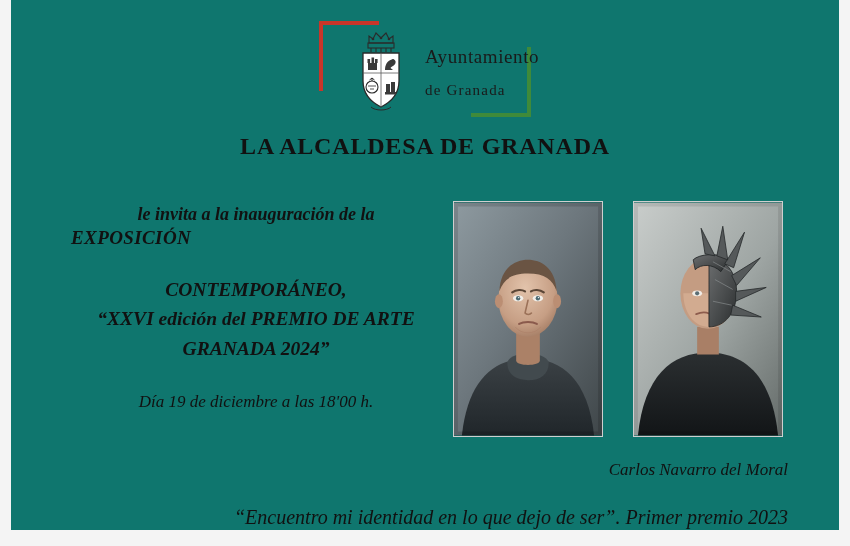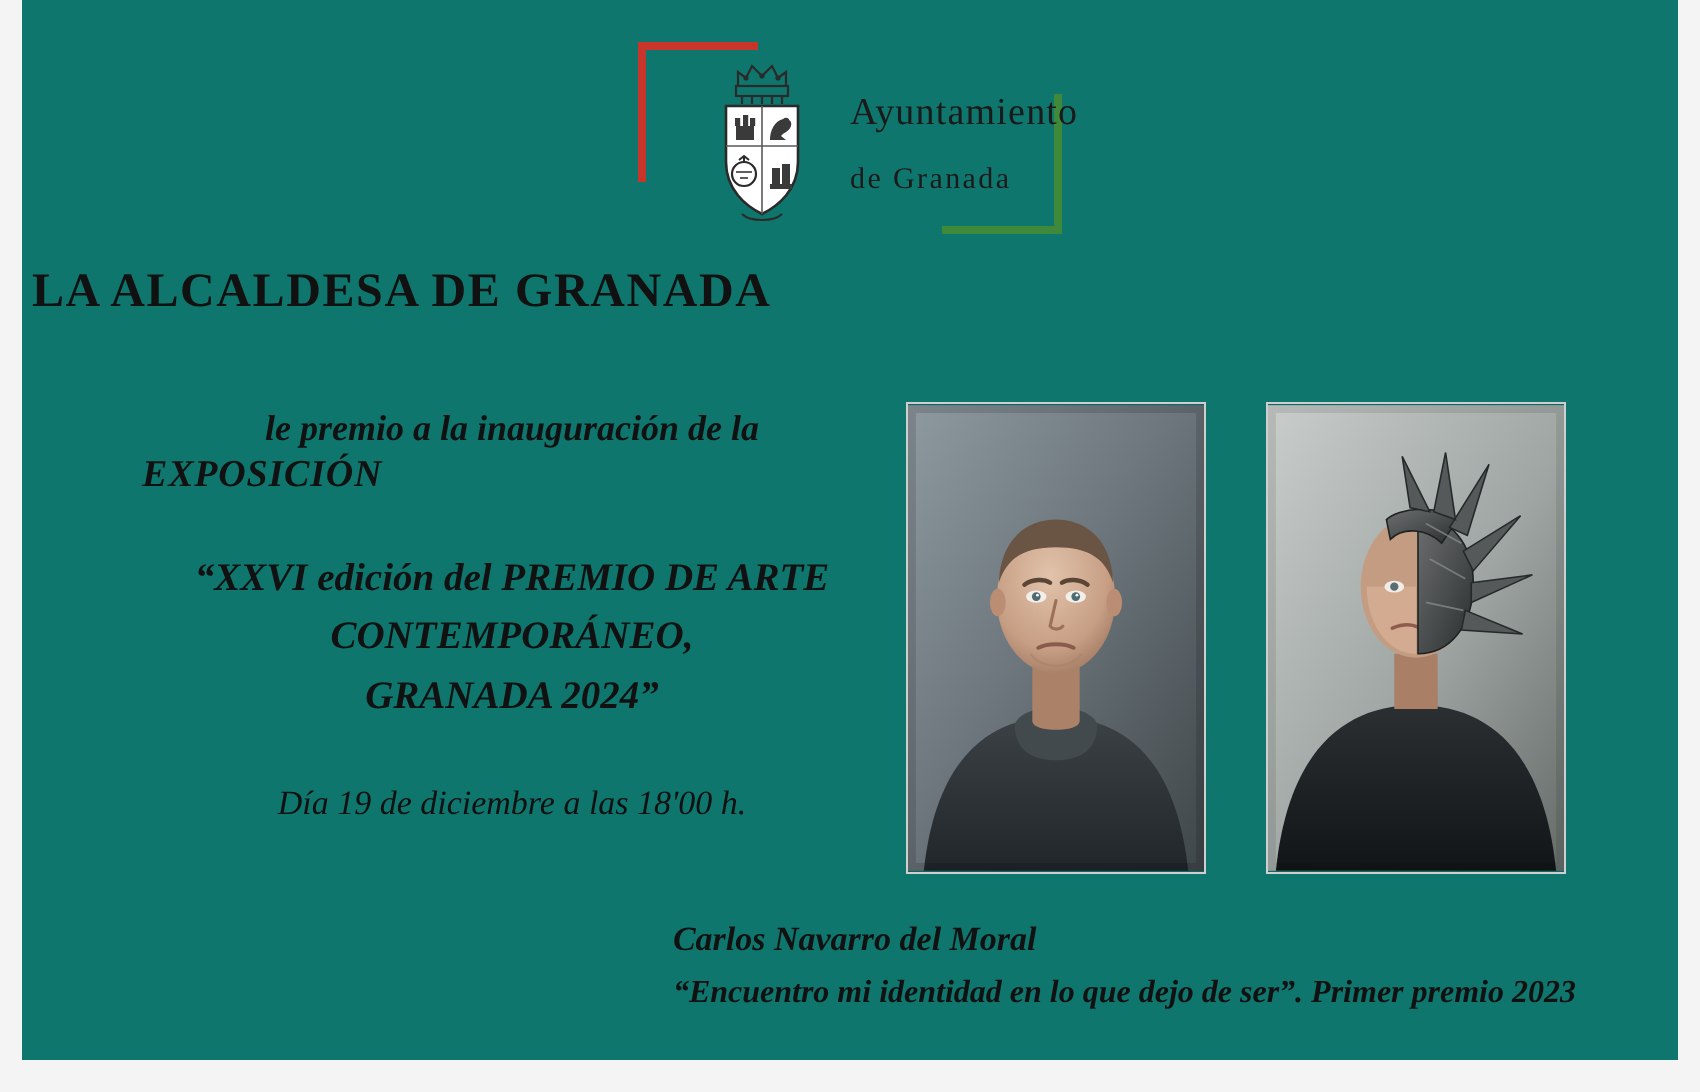--- a/index.html
+++ b/index.html
@@ -94,20 +94,21 @@
     color: #1a1a1a;
     margin-top: 16px;
   }
 
   
   .main-title {
     position: absolute;
     left: 0;
     right: 0;
     top: 128px;
+    text-align: center;
     font-family: "Liberation Serif", serif;
     font-weight: bold;
     font-size: 24px;
     letter-spacing: 0.8px;
     color: #111;
   }
 
   
   .left-col {
     position: absolute;
@@ -165,36 +166,35 @@
   .photo-left { left: 437px; }
   .photo-right { left: 617px; }
 
   .photo svg { display: block; width: 100%; height: 100%; }
 
   
   .caption {
     position: absolute;
     right: 46px;
     top: 452px;
-    text-align: left;
-    color: #111;
-    font-weight: bold;
+    text-align: right;
+    color: #111;
   }
   .caption .artist {
     font-family: "Liberation Serif", serif;
     font-style: italic;
     font-size: 17px;
     line-height: 1.5;
   }
   .caption .work {
     font-family: "Liberation Serif", serif;
     font-style: italic;
-    font-size: 16px;
+    font-size: 20px;
     line-height: 1.5;
-    margin-top: 2px;
+    margin-top: 19px;
   }
 </style>
 </head>
 <body>
 
 <div class="page">
   <div class="card">
 
     <div class="crest-block">
       <div class="crest-wrap">
@@ -248,26 +248,26 @@
         <div class="crest-text">
           <div class="l1">Ayuntamiento</div>
           <div class="l2">de Granada</div>
         </div>
       </div>
     </div>
 
     <div class="main-title">LA  ALCALDESA DE GRANADA</div>
 
     <div class="left-col">
-      <div class="invite-line">le premio a la inauguración de la</div>
+      <div class="invite-line">le invita a la inauguración de la</div>
       <div class="expo-word">EXPOSICIÓN</div>
 
       <div class="expo-title">
+        <div>CONTEMPORÁNEO,</div>
         <div>“XXVI edición del PREMIO DE ARTE</div>
-        <div>CONTEMPORÁNEO,</div>
         <div>GRANADA 2024”</div>
       </div>
 
       <div class="details">
         <div>Día 19 de diciembre a las 18'00 h.</div>
       </div>
     </div>
 
     <div class="photo photo-left">
       <svg viewBox="0 0 150 236" xmlns="http://www.w3.org/2000/svg">

